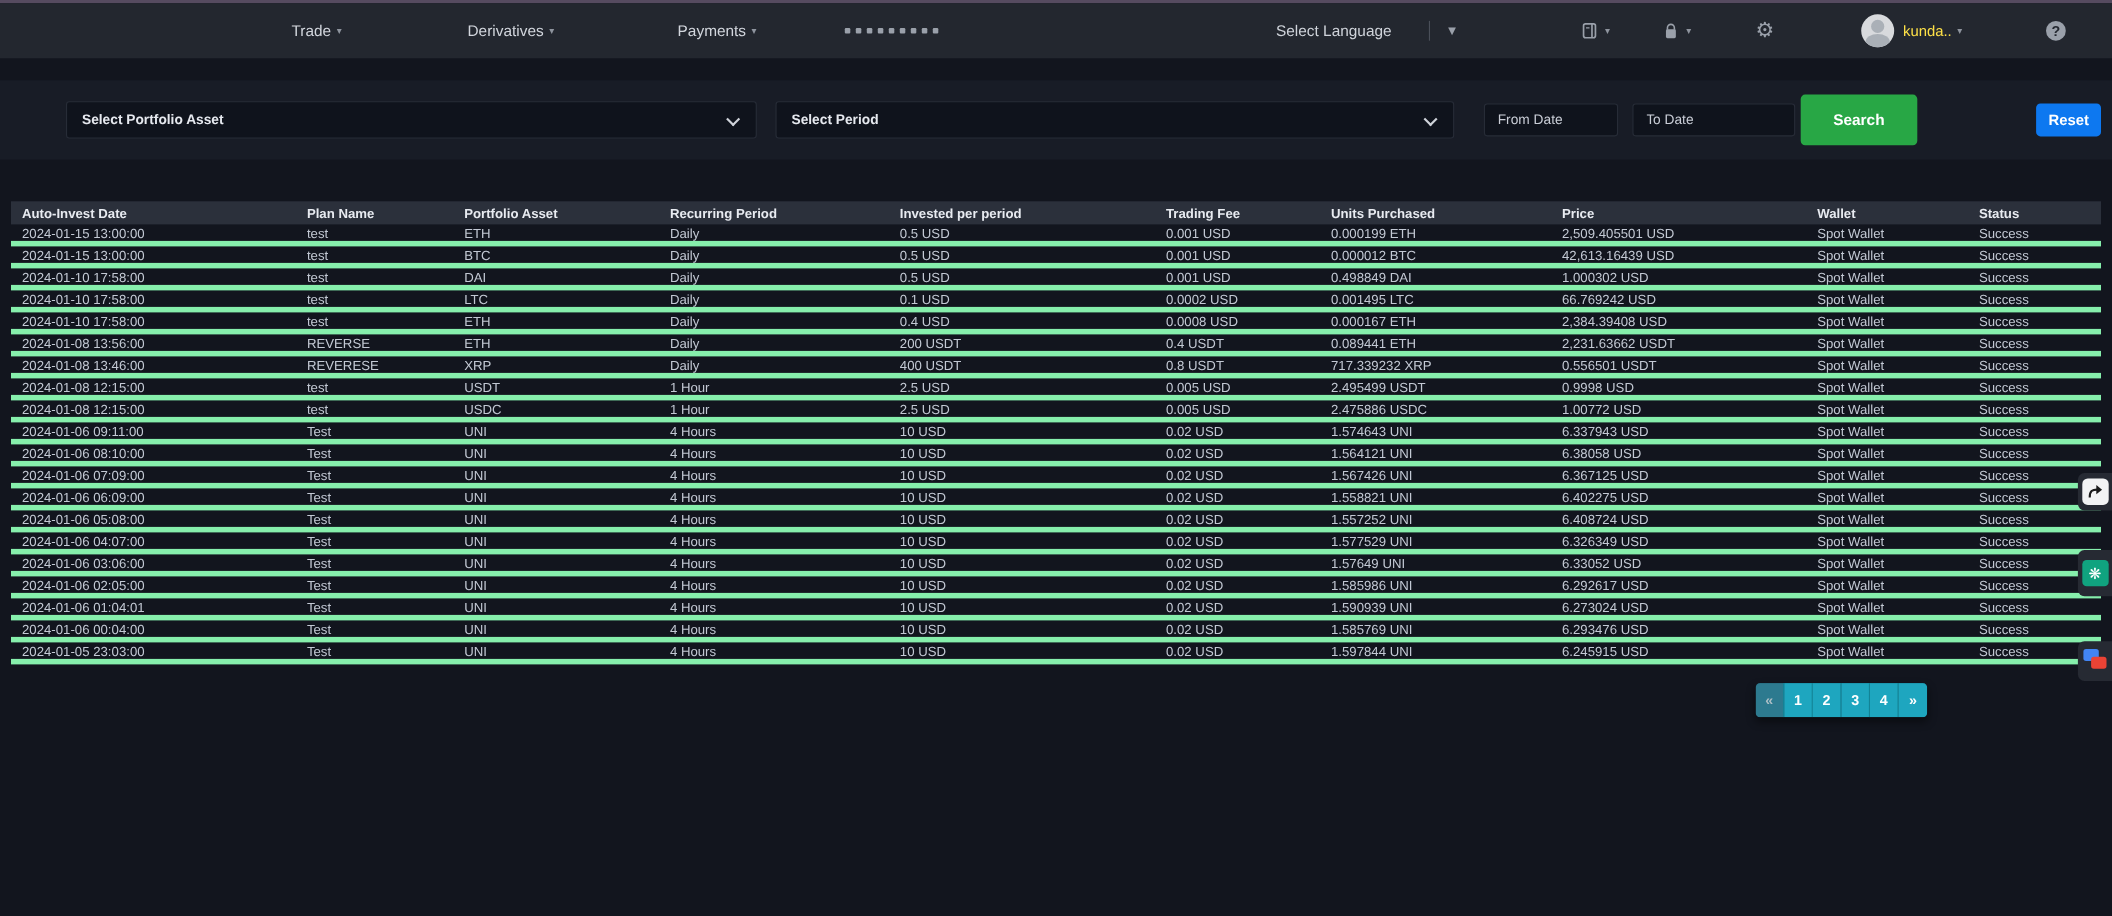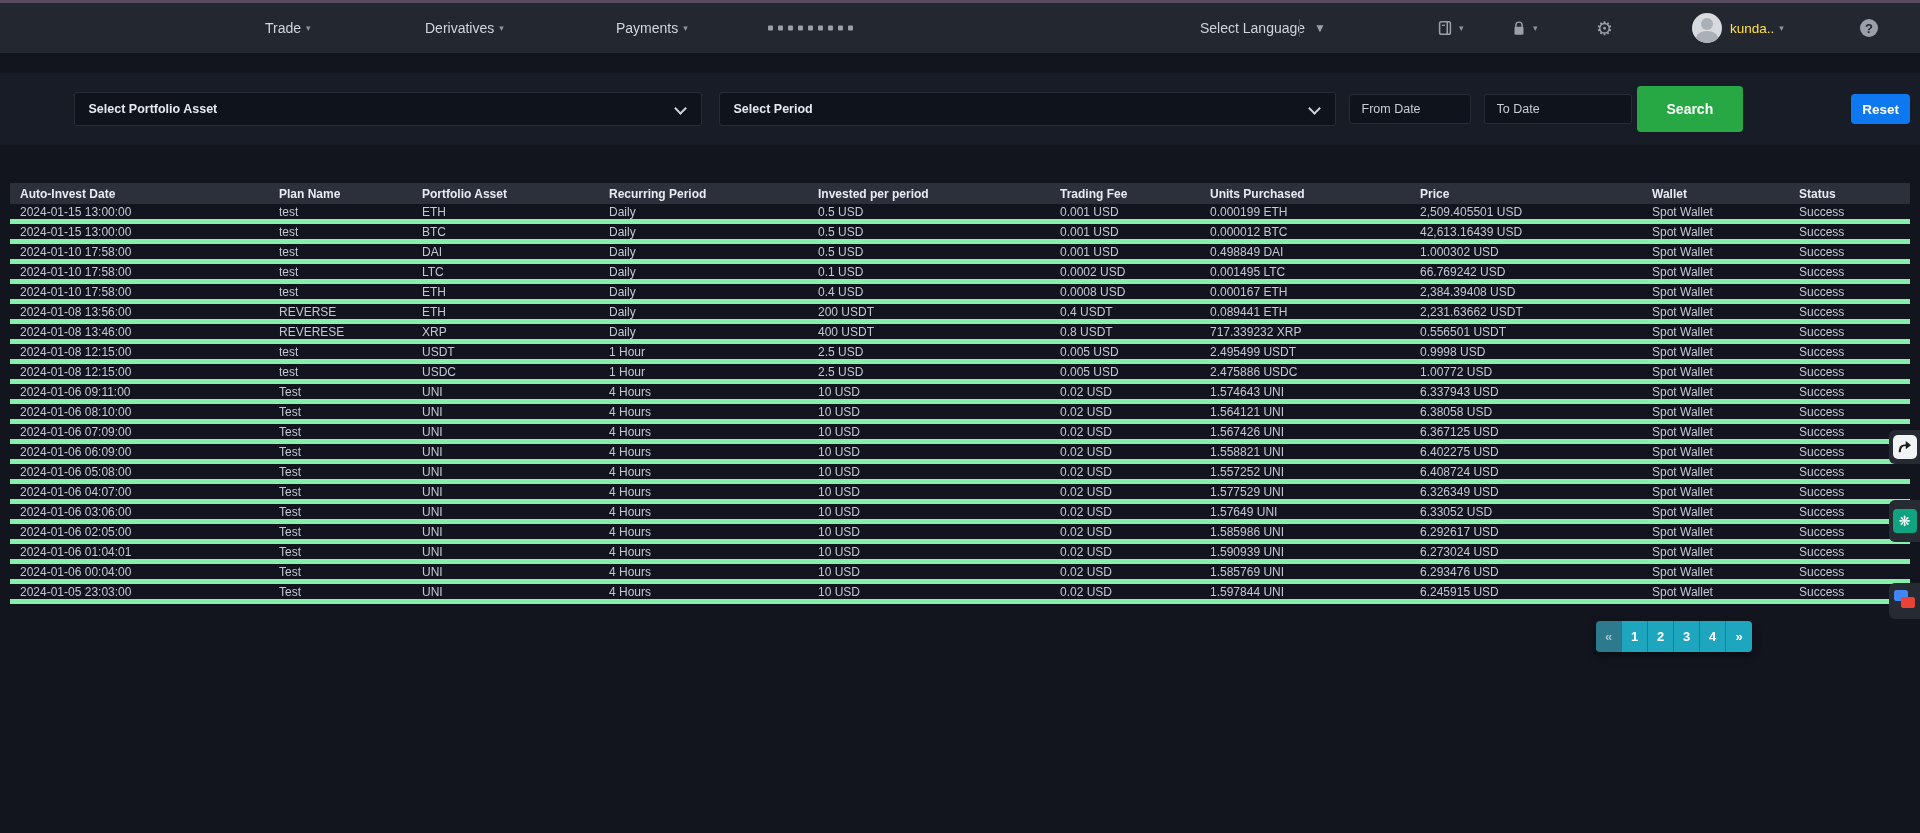--- a/index.html
+++ b/index.html
@@ -30,21 +30,21 @@
   .help-circle { width:18px; height:18px; border-radius:50%; background:#9aa0aa; color:#23272f; font-size:13px; font-weight:bold; display:flex; align-items:center; justify-content:center; }
   
   .filter-band { margin-top:20px; padding:13px 10px; background:#181c26; display:flex; align-items:center;justify-content:flex-end; }
   .f-select { height:34px; background:#0f131c; border:1px solid #272c37; border-radius:3px; display:flex; align-items:center; padding:0 14px; position:relative; cursor:pointer; }
   .f-select .ph { color:#e6e9ef; font-size:12.5px; font-weight:600; }
   .chevron { position:absolute; right:16px; top:11px; width:9px; height:9px; border-right:2.5px solid #cfd3da; border-bottom:2.5px solid #cfd3da; transform:rotate(45deg); }
   .sel-asset { width:628px; }
   .sel-period { width:617px; margin-left:17px; }
   .f-input { height:30px; background:#0f131c; border:1px solid #272c37; border-radius:3px; color:#e6e9ef; font-size:12.5px; padding:0 12px; font-family:"Liberation Sans", sans-serif; }
   .f-input::placeholder { color:#c9cdd6; opacity:1; }
-  .in-from { width:122px; margin-left:13px; }
+  .in-from { width:122px; margin-left:27px; }
   .in-to { width:148px; margin-left:13px; }
   .btn-search { margin-left:5px; height:46px; padding:0 30px; background:#28a745; border:none; border-radius:4px; color:#fff; font-size:14px; font-weight:600; cursor:pointer; font-family:"Liberation Sans", sans-serif; }
   .btn-reset { margin-left:108px; height:30px; padding:0 11px; background:#0d78f0; border:none; border-radius:4px; color:#fff; font-size:13.5px; font-weight:600; cursor:pointer; font-family:"Liberation Sans", sans-serif; }
   
   .table-wrap { margin:38px 10px 0; width:1900px; }
   .tgrid { display:grid; grid-template-columns:259px 143px 187px 209px 242px 150px 210px 232px 147px 121px; }
   .thead { background:#2b303b; height:21px; align-items:center; }
   .thead .tcell { color:#e8ebf1; font-weight:700; }
   .tcell { font-size:12px; padding-left:10px; white-space:nowrap; overflow:hidden; }
   .trow { height:20px; align-items:center; border-bottom:5px solid #86efac; }
@@ -89,21 +89,21 @@
       <span></span>
       <span></span>
       <span></span>
       <span></span>
       <span></span>
       <span></span>
       <span></span>
       <span></span>
   </div>
 
-  <div class="abs" style="left:1200px;">
+  <div class="abs" style="left:1160px;">
     <span class="lang-label">Select Language</span>
   </div>
   <div class="abs v-divider" style="left:1299px;"></div>
   <div class="abs" style="left:1314px;">
     <span class="tri-down">▼</span>
   </div>
 
   <div class="abs" style="left:1436px;">
     <svg class="icon-svg" width="18" height="18" viewBox="0 0 20 20">
       <rect x="4" y="3" width="12" height="14" rx="2" fill="none" stroke="#9aa0aa" stroke-width="1.7"></rect>

